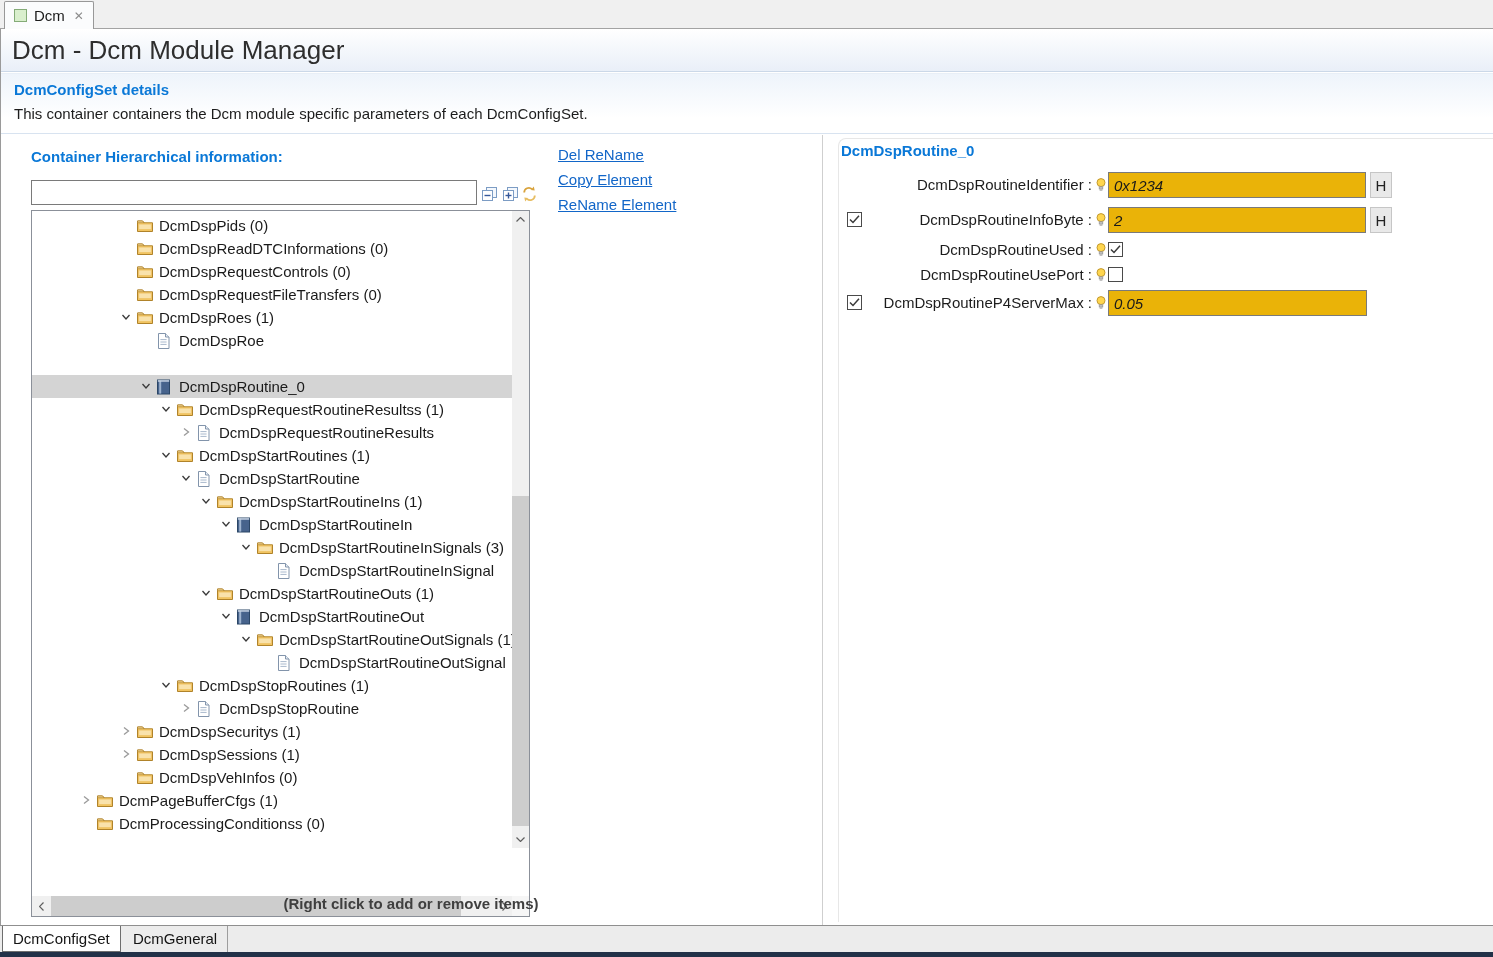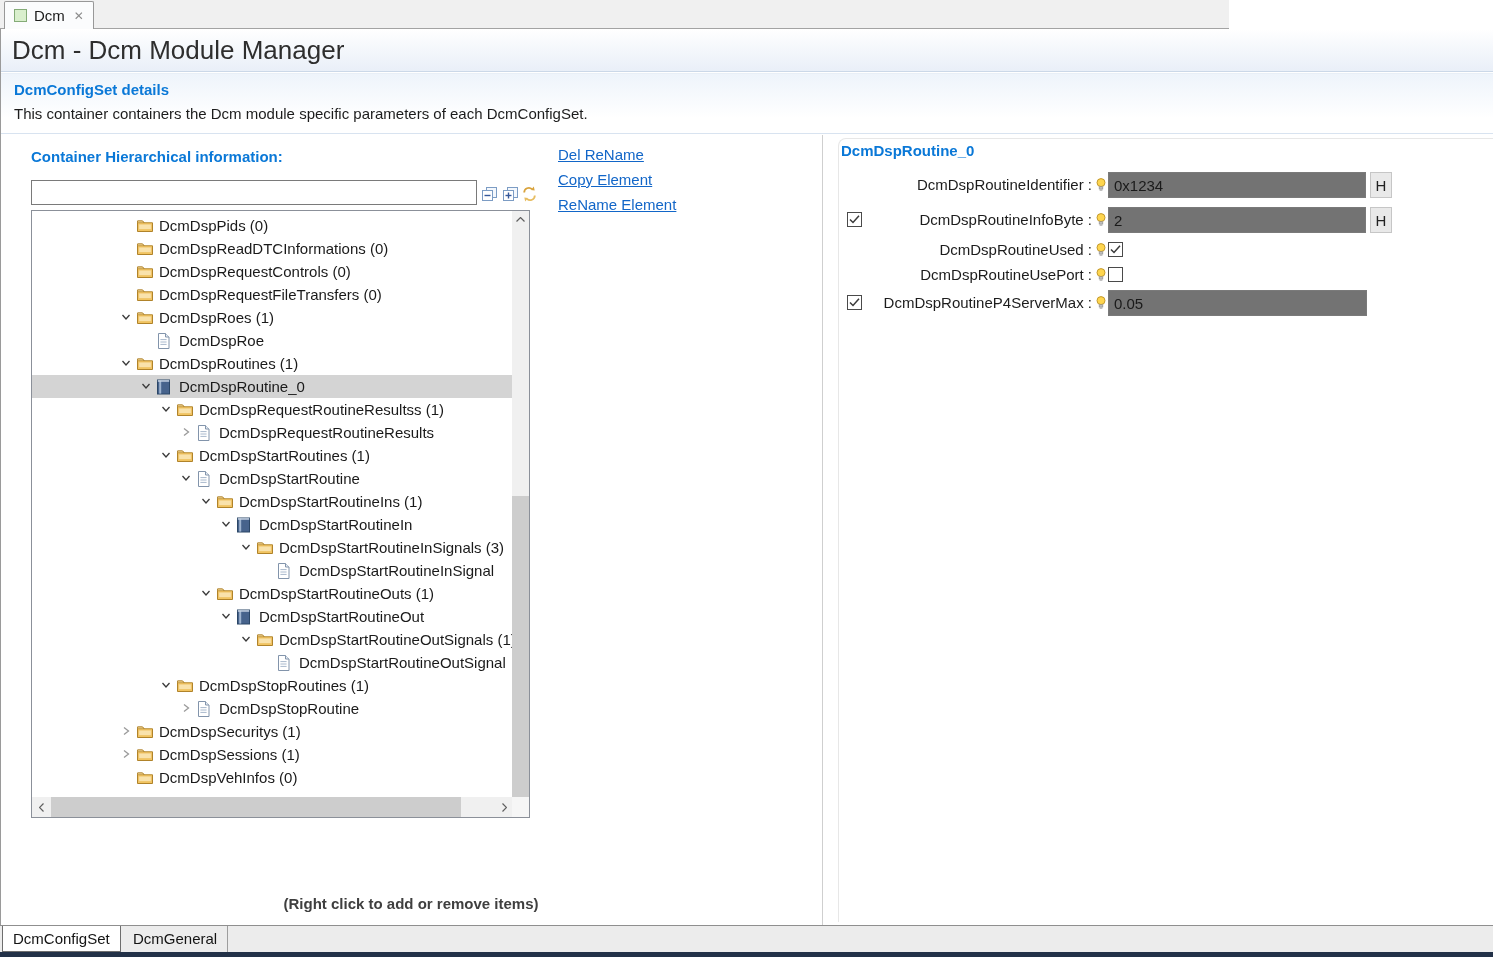--- a/index.html
+++ b/index.html
@@ -7,21 +7,21 @@
   body {
     position: relative;
     font-family: "Liberation Sans", sans-serif;
     background: #ffffff;
     overflow: hidden;
     color: #1c1c1c;
   }
   .abs { position: absolute; }
 
   
-  .tabstrip { left:0; top:0; width:1229px; height:29px; background:#f0f0f0; border-bottom:1px solid #a3a3a3; }
+  .tabstrip { left:0; top:0; width:1493px; height:29px; background:#f0f0f0; border-bottom:1px solid #a3a3a3; }
   .editor-tab {
     position:absolute; left:4px; top:1px; height:28px; background:#fbfcfd;
     border:1px solid #989898; border-bottom:none; border-radius:2px 2px 0 0;
     display:flex; align-items:center; gap:7px; padding:0 9px; z-index:3;
   }
   .module-sq { width:13px; height:13px; background:#d9efcd; border:1px solid #84ab77; }
   .tab-label { font-size:15px; color:#1b1b1b; }
   .tab-close { font-size:12px; color:#8b8b8b; margin-left:2px; }
 
   
@@ -33,21 +33,21 @@
   .section-title { position:absolute; left:14px; top:7px; font-size:15px; font-weight:bold; color:#0a78d7; }
   .section-desc  { position:absolute; left:14px; top:31px; font-size:15px; color:#1c1c1c; }
 
   .left-edge { left:0; top:29px; width:1px; height:928px; background:#9a9a9a; }
 
   
   .tree-header { left:31px; top:148px; font-size:15px; font-weight:bold; color:#0a78d7; }
   .filter-input { left:31px; top:180px; width:446px; height:25px; border:1px solid #7a7a7a; font-size:14px; padding:0 5px; font-family:"Liberation Sans",sans-serif; position:absolute; }
   .tb-icon { position:absolute; top:186px; width:17px; height:16px; cursor:pointer; }
 
-  .treebox { left:31px; top:210px; width:499px; height:608px; border:1px solid #8b9099; background:#fff; overflow:hidden; }
+  .treebox { left:31px; top:210px; width:499px; height:707px; border:1px solid #8b9099; background:#fff; overflow:hidden; }
   .tree-content { position:absolute; left:0; top:0; width:480px; height:637px; overflow:hidden; }
   .tree-row { position:absolute; left:0; width:480px; height:23px; cursor:default; }
   .tree-row.selected { background:#d4d4d4; }
   .chev { position:absolute; top:4px; width:14px; height:14px; }
   .ticon { position:absolute; top:4px; }
   .tree-label { position:absolute; top:0; line-height:23px; font-size:15px; white-space:nowrap; color:#1a1a1a; }
 
   
   .vscroll { position:absolute; right:0; top:0; width:17px; height:637px; background:#f0f0f0; }
   .vthumb { position:absolute; left:0; top:285px; width:17px; height:330px; background:#cdcdcd; }
@@ -64,21 +64,21 @@
   .action-link { position:absolute; left:558px; font-size:15px; color:#1266c8; text-decoration:underline; cursor:pointer; white-space:nowrap; }
 
   .divider { left:822px; top:135px; width:1px; height:790px; background:#cfcfcf; }
 
   
   .detail-panel { left:822px; top:135px; width:671px; height:790px; }
   .detail-box { position:absolute; left:16px; top:3px; width:690px; height:784px; border:1px solid #e7e7e7; border-right:none; border-bottom:none; border-radius:8px 0 0 0; }
   .detail-title { position:absolute; left:19px; top:7px; font-size:15px; font-weight:bold; color:#0a78d7; }
   .form-label { position:absolute; left:0; width:270px; height:20px; line-height:20px; text-align:right; font-size:15px; color:#1c1c1c; white-space:nowrap; }
   .bulb { position:absolute; left:274px; width:10px; height:14px; }
-  .form-input { position:absolute; left:286px; height:26px; border:1px solid #7a7a7a; font-size:15px; padding:7px 5px; color:#1a1a1a; font-family:"Liberation Sans",sans-serif; background:#737373; }
+  .form-input { position:absolute; left:286px; height:26px; border:1px solid #7a7a7a; font-size:15px; padding:7px 5px; color:#1a1a1a; font-family:"Liberation Sans",sans-serif; background:#eab308;font-style:italic; }
   .hex-btn { position:absolute; left:548px; width:22px; height:26px; background:#e9e9e9; border:1px solid #c6c6c6; font-size:15px; color:#222; display:flex; align-items:center; justify-content:center; cursor:pointer; }
   .cbx { position:absolute; width:15px; height:15px; border:1px solid #4a4a4a; background:#fff; display:flex; align-items:center; justify-content:center; cursor:pointer; }
 
   
   .bottom-strip { left:0; top:925px; width:1493px; height:27px; background:#ececec; border-top:1px solid #8f8f8f; }
   .btab { position:absolute; top:0; height:26px; line-height:25px; font-size:15px; padding:0 10px; color:#141414; cursor:pointer; }
   .btab.active { background:#ffffff; border-left:1px solid #6e6e6e; border-right:1px solid #6e6e6e; border-bottom:1px solid #6e6e6e; }
   .btab.inactive { border-right:1px solid #9d9d9d; }
   .statusbar { left:0; top:952px; width:1493px; height:5px; background:#223148; }
 </style>
@@ -172,31 +172,20 @@
       <div class="tree-row" style="top: 118px;">
         <span class="ticon" style="left: 125px;"><svg width="13" height="16" viewBox="0 0 13 16">
             <path d="M1.5 0.5 h7 l3.5 3.5 V15.5 H1.5 z" fill="#ffffff" stroke="#8294ab"></path>
             <path d="M8.5 0.5 v3.5 h3.5" fill="#e7edf5" stroke="#8294ab"></path>
             <line x1="3.4" y1="6.6" x2="9.6" y2="6.6" stroke="#a8b8cc"></line>
             <line x1="3.4" y1="9" x2="9.6" y2="9" stroke="#a8b8cc"></line>
             <line x1="3.4" y1="11.4" x2="9.6" y2="11.4" stroke="#a8b8cc"></line>
           </svg></span>
         <span class="tree-label" style="left: 147px;">DcmDspRoe</span>
       </div>
-      <div class="tree-row" style="top: 141px;">
-        <span class="chev" style="left: 87px;"><svg width="14" height="14" viewBox="0 0 14 14">
-            <polyline points="3.5,5 7,9 10.5,5" fill="none" stroke="#3a3a3a" stroke-width="1.3"></polyline>
-          </svg></span>
-        <span class="ticon" style="left: 105px;"><svg width="16" height="13" viewBox="0 0 16 13">
-            <path d="M0.5 2 h5.1 l1.4 1.8 H15.5 v8.7 H0.5 z" fill="#f2c561" stroke="#b0832a"></path>
-            <path d="M0.5 2 h5.1 l1.4 1.8 H0.5 z" fill="#f8dfa4" stroke="#b0832a" stroke-width="0.8"></path>
-            <rect x="1.7" y="5" width="12.6" height="5.7" fill="#f9e2ab" stroke="#eec061" stroke-width="0.9"></rect>
-          </svg></span>
-        <span class="tree-label" style="left: 127px;">DcmDspRoutines (1)</span>
-      </div>
       <div class="tree-row selected" style="top: 164px;">
         <span class="chev" style="left: 107px;"><svg width="14" height="14" viewBox="0 0 14 14">
             <polyline points="3.5,5 7,9 10.5,5" fill="none" stroke="#3a3a3a" stroke-width="1.3"></polyline>
           </svg></span>
         <span class="ticon" style="left: 125px;"><svg width="13" height="16" viewBox="0 0 13 16">
             <rect x="0.5" y="1" width="12" height="14" fill="#47638c" stroke="#2b4666"></rect>
             <rect x="2.2" y="1.6" width="2" height="13" fill="#9fb4cf"></rect>
             <rect x="0.8" y="1.2" width="11.4" height="1.5" fill="#c9d5e4"></rect>
           </svg></span>
         <span class="tree-label" style="left: 147px;">DcmDspRoutine_0</span>
@@ -381,20 +370,31 @@
           </svg></span>
         <span class="tree-label" style="left: 127px;">DcmDspSessions (1)</span>
       </div>
       <div class="tree-row" style="top: 555px;">
         <span class="ticon" style="left: 105px;"><svg width="16" height="13" viewBox="0 0 16 13">
             <path d="M0.5 2 h5.1 l1.4 1.8 H15.5 v8.7 H0.5 z" fill="#f2c561" stroke="#b0832a"></path>
             <path d="M0.5 2 h5.1 l1.4 1.8 H0.5 z" fill="#f8dfa4" stroke="#b0832a" stroke-width="0.8"></path>
             <rect x="1.7" y="5" width="12.6" height="5.7" fill="#f9e2ab" stroke="#eec061" stroke-width="0.9"></rect>
           </svg></span>
         <span class="tree-label" style="left: 127px;">DcmDspVehInfos (0)</span>
+      </div>
+      <div class="tree-row" style="top: 578px;">
+        <span class="chev" style="left: 47px;"><svg width="14" height="14" viewBox="0 0 14 14">
+            <polyline points="5,3.5 9.5,7 5,10.5" fill="none" stroke="#9a9a9a" stroke-width="1.3"></polyline>
+          </svg></span>
+        <span class="ticon" style="left: 65px;"><svg width="16" height="13" viewBox="0 0 16 13">
+            <path d="M0.5 2 h5.1 l1.4 1.8 H15.5 v8.7 H0.5 z" fill="#f2c561" stroke="#b0832a"></path>
+            <path d="M0.5 2 h5.1 l1.4 1.8 H0.5 z" fill="#f8dfa4" stroke="#b0832a" stroke-width="0.8"></path>
+            <rect x="1.7" y="5" width="12.6" height="5.7" fill="#f9e2ab" stroke="#eec061" stroke-width="0.9"></rect>
+          </svg></span>
+        <span class="tree-label" style="left: 87px;">DcmPageBufferCfgs (1)</span>
       </div>
       <div class="tree-row" style="top: 601px;">
         <span class="ticon" style="left: 65px;"><svg width="16" height="13" viewBox="0 0 16 13">
             <path d="M0.5 2 h5.1 l1.4 1.8 H15.5 v8.7 H0.5 z" fill="#f2c561" stroke="#b0832a"></path>
             <path d="M0.5 2 h5.1 l1.4 1.8 H0.5 z" fill="#f8dfa4" stroke="#b0832a" stroke-width="0.8"></path>
             <rect x="1.7" y="5" width="12.6" height="5.7" fill="#f9e2ab" stroke="#eec061" stroke-width="0.9"></rect>
           </svg></span>
         <span class="tree-label" style="left: 87px;">DcmProcessingConditionss (0)</span>
       </div>
     </div>

